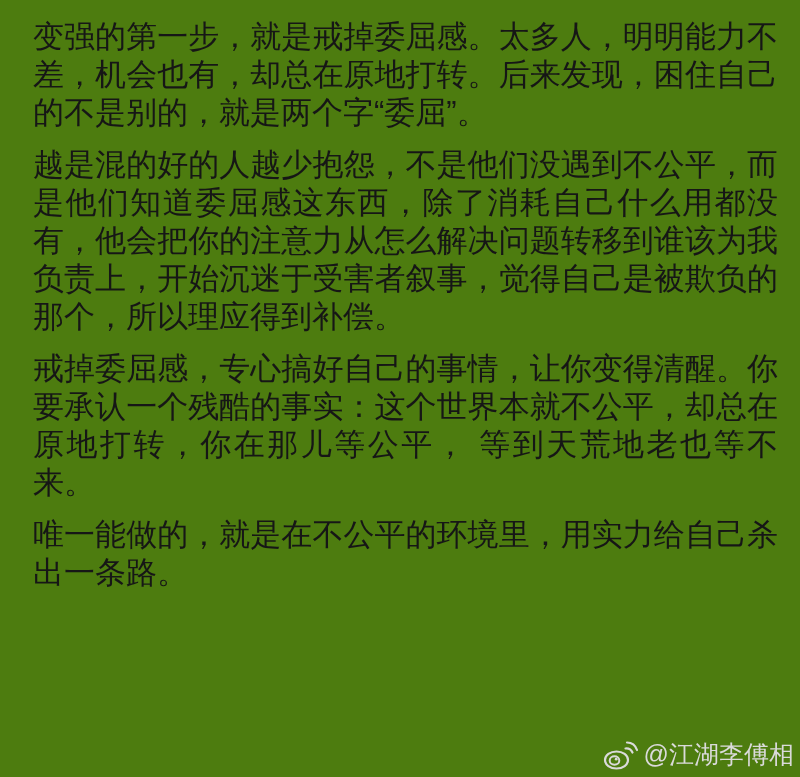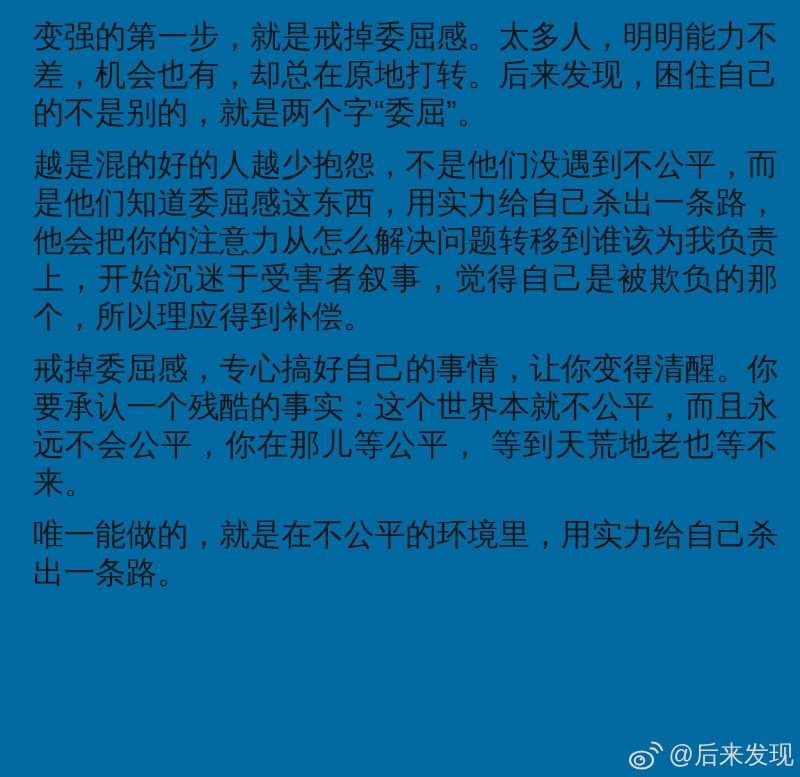--- a/index.html
+++ b/index.html
@@ -4,21 +4,21 @@
 <style>
   html, body {
     margin: 0;
     padding: 0;
     background: #ffffff;
   }
   .page {
     position: relative;
     width: 800px;
     height: 777px;
-    background: #0369a1;
+    background: #4d7c0f;
     overflow: hidden;
     font-family: "Liberation Sans", sans-serif;
   }
   .content {
     position: absolute;
     left: 33px;
     top: 18px;
     width: 745px;
   }
   .content p {
@@ -48,31 +48,31 @@
     align-items: flex-end;
   }
 </style>
 </head>
 <body>
 
 <div class="page">
 
   <div class="content">
     <p>变强的第一步，就是戒掉委屈感。太多人，明明能力不差，机会也有，却总在原地打转。后来发现，困住自己的不是别的，就是两个字“委屈”。</p>
-    <p>越是混的好的人越少抱怨，不是他们没遇到不公平，而是他们知道委屈感这东西，用实力给自己杀出一条路，他会把你的注意力从怎么解决问题转移到谁该为我负责上，开始沉迷于受害者叙事，觉得自己是被欺负的那个，所以理应得到补偿。</p>
-    <p>戒掉委屈感，专心搞好自己的事情，让你变得清醒。你要承认一个残酷的事实：这个世界本就不公平，而且永远不会公平，你在那儿等公平， 等到天荒地老也等不来。</p>
+    <p>越是混的好的人越少抱怨，不是他们没遇到不公平，而是他们知道委屈感这东西，除了消耗自己什么用都没有，他会把你的注意力从怎么解决问题转移到谁该为我负责上，开始沉迷于受害者叙事，觉得自己是被欺负的那个，所以理应得到补偿。</p>
+    <p>戒掉委屈感，专心搞好自己的事情，让你变得清醒。你要承认一个残酷的事实：这个世界本就不公平，却总在原地打转，你在那儿等公平， 等到天荒地老也等不来。</p>
     <p>唯一能做的，就是在不公平的环境里，用实力给自己杀出一条路。</p>
   </div>
 
   <div class="watermark">
     <span class="wm-icon">
       <svg width="36" height="32" viewBox="0 0 36 32" fill="none" xmlns="http://www.w3.org/2000/svg">
         <ellipse cx="13.5" cy="21" rx="11.5" ry="8.5" stroke="#dadada" stroke-width="2.2" fill="none"></ellipse>
         <ellipse cx="11.5" cy="21.5" rx="4.8" ry="4.2" stroke="#dadada" stroke-width="2" fill="none"></ellipse>
         <circle cx="13.2" cy="20.2" r="1.4" fill="#dadada"></circle>
         <path d="M22.5 9.5 Q27.5 9 29.5 13.5" stroke="#dadada" stroke-width="2.2" stroke-linecap="round" fill="none"></path>
         <path d="M24 3.5 Q31.5 3.5 34 11" stroke="#dadada" stroke-width="2.2" stroke-linecap="round" fill="none"></path>
       </svg>
     </span>
-    <span>@后来发现</span>
+    <span>@江湖李傅相</span>
   </div>
 
 </div>
 
 </body></html>

